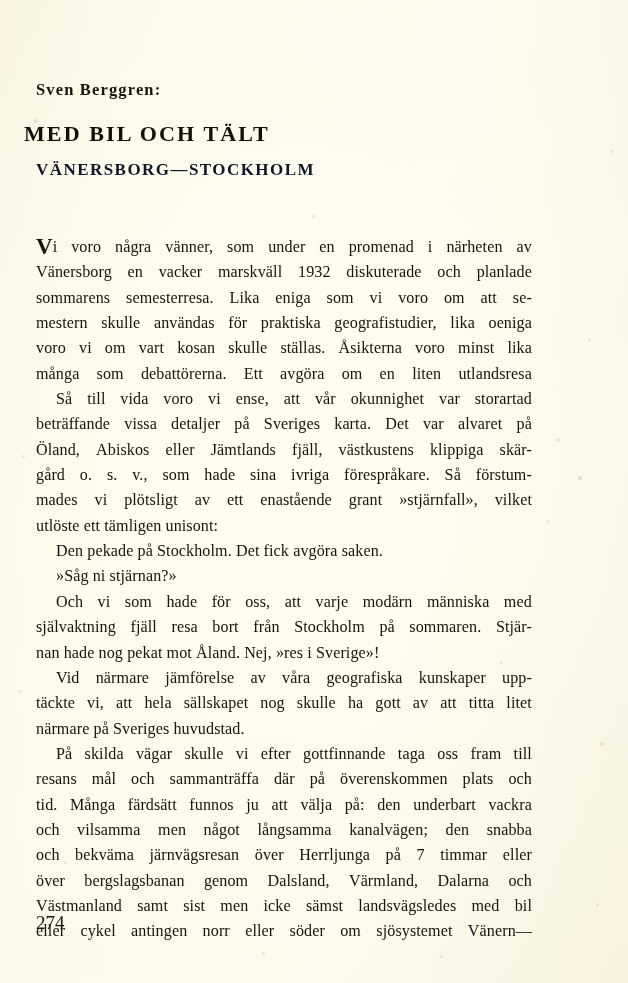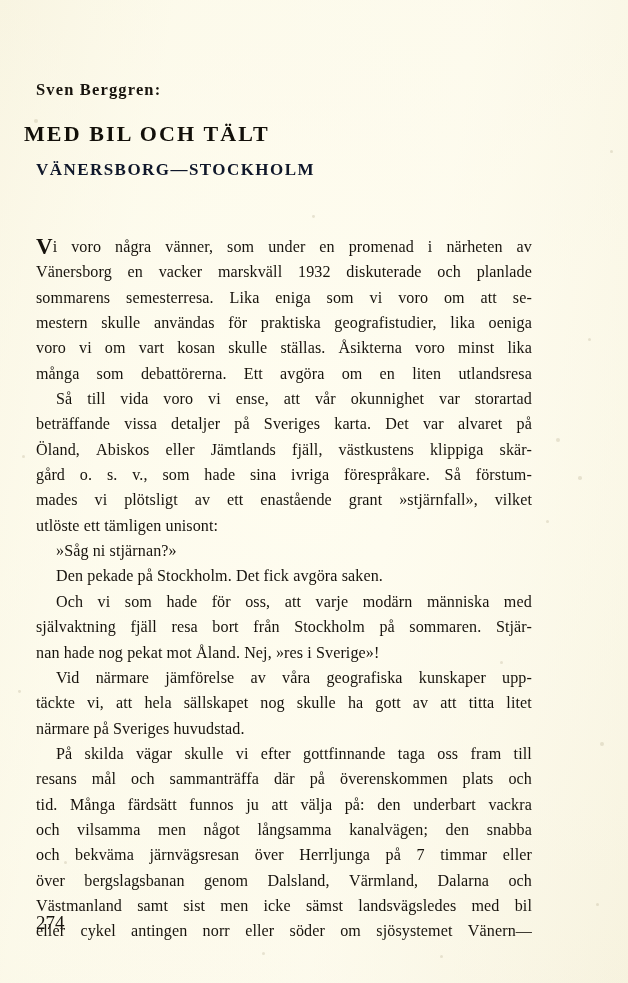--- a/index.html
+++ b/index.html
@@ -272,24 +272,24 @@
           <span>av</span>
           <span>ett</span>
           <span>enastående</span>
           <span>grant</span>
           <span>»stjärnfall»,</span>
           <span>vilket</span>
         </div>
         <div class="line last">utlöste ett tämligen unisont:</div>
       </div>
       <div class="para">
+        <div class="line last dlg">Den pekade på Stockholm.   Det fick avgöra saken.</div>
+      </div>
+      <div class="para">
         <div class="line last dlg">»Såg ni stjärnan?»</div>
-      </div>
-      <div class="para">
-        <div class="line last dlg">Den pekade på Stockholm.   Det fick avgöra saken.</div>
       </div>
       <div class="para">
         <div class="line j ind">
           <span>Och</span>
           <span>vi</span>
           <span>som</span>
           <span>hade</span>
           <span>för</span>
           <span>oss,</span>
           <span>att</span>

